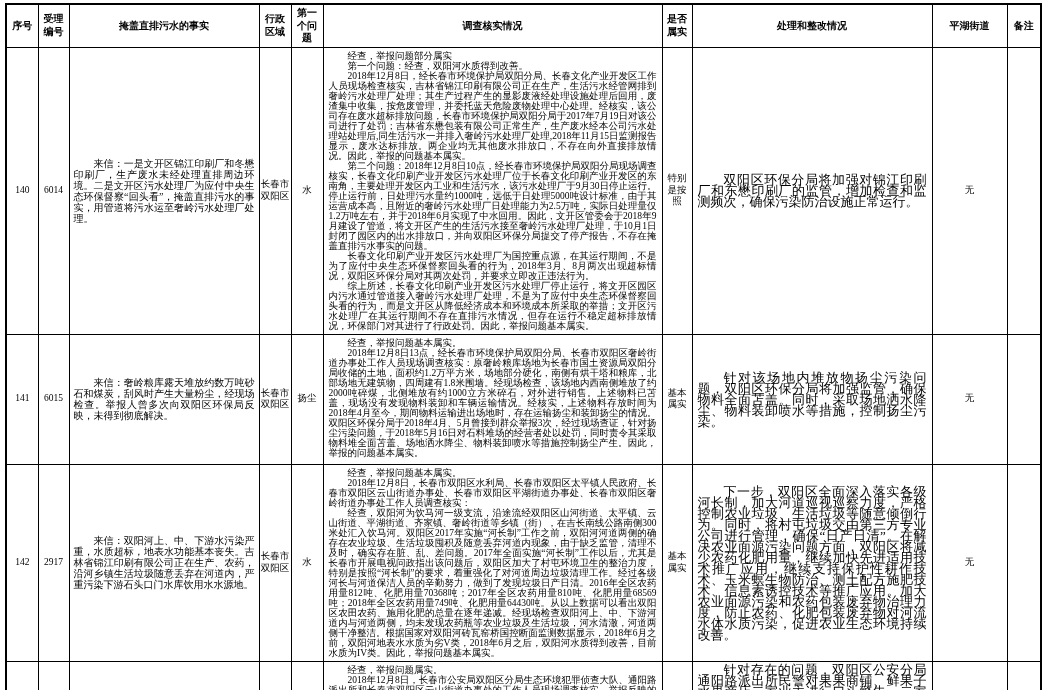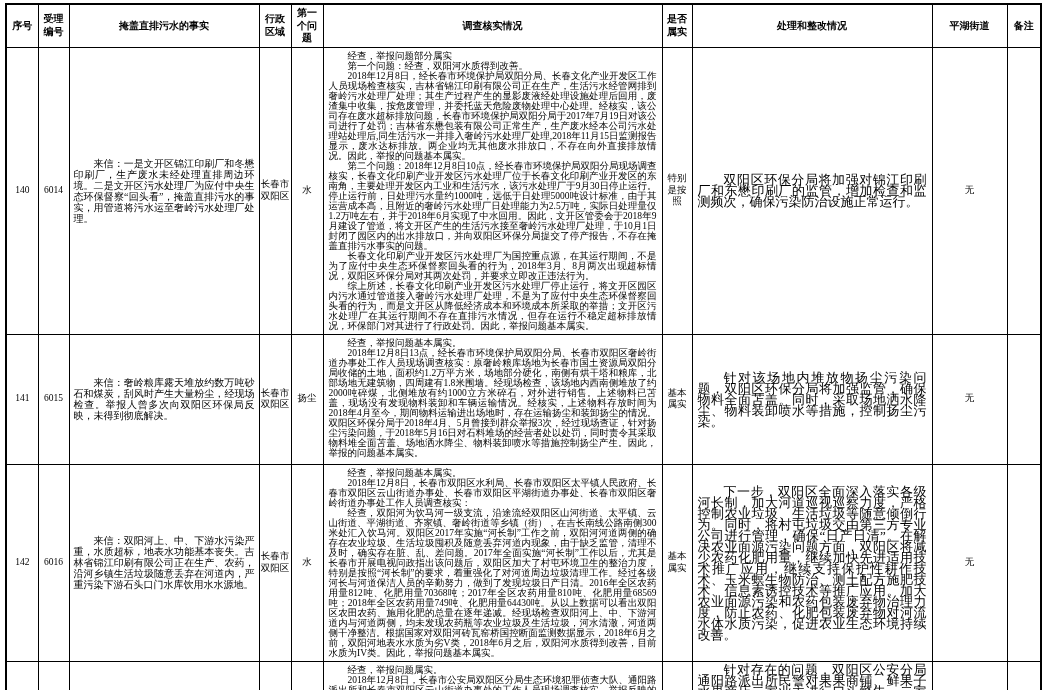--- a/index.html
+++ b/index.html
@@ -91,21 +91,21 @@
           </td>
       <td class="c">基本属实</td>
       <td class="handling">
             <p>针对该场地内堆放物扬尘污染问题，双阳区环保分局将加强监管，确保物料全面苫盖。同时，采取场地洒水降尘、物料装卸喷水等措施，控制扬尘污染。</p>
           </td>
       <td class="c">无</td>
       <td class="c"></td>
     </tr>
     <tr class="r142">
       <td class="c">142</td>
-      <td class="c">6016</td>
+      <td class="c">2917</td>
       <td class="complaint">
             <p>来信：双阳河上、中、下游水污染严重，水质超标，地表水功能基本丧失。吉林省锦江印刷有限公司正在生产、农药，沿河乡镇生活垃圾随意丢弃在河道内，严重污染下游石头口门水库饮用水水源地。</p>
           </td>
       <td class="c">长春市双阳区</td>
       <td class="c">水</td>
       <td class="invest">
             <p>经查，举报问题基本属实。</p>
             <p>2018年12月8日，长春市双阳区水利局、长春市双阳区太平镇人民政府、长春市双阳区云山街道办事处、长春市双阳区平湖街道办事处、长春市双阳区奢岭街道办事处工作人员调查核实：</p>
             <p>经查，双阳河为饮马河一级支流，沿途流经双阳区山河街道、太平镇、云山街道、平湖街道、齐家镇、奢岭街道等乡镇（街），在吉长南线公路南侧300米处汇入饮马河。双阳区2017年实施“河长制”工作之前，双阳河河道两侧的确存在农业垃圾、生活垃圾囤积及随意丢弃河道内现象，由于缺乏监管，清理不及时，确实存在脏、乱、差问题。2017年全面实施“河长制”工作以后，尤其是长春市开展电视问政指出该问题后，双阳区加大了村屯环境卫生的整治力度，特别是按照“河长制”的要求，着重强化了对河道周边垃圾清理工作。经过各级河长与河道保洁人员的辛勤努力，做到了发现垃圾日产日清。2016年全区农药用量812吨、化肥用量70368吨；2017年全区农药用量810吨、化肥用量68569吨；2018年全区农药用量749吨、化肥用量64430吨。从以上数据可以看出双阳区农田农药、施用化肥的总量在逐年递减。经现场检查双阳河上、中、下游河道内与河道两侧，均未发现农药瓶等农业垃圾及生活垃圾，河水清澈，河道两侧干净整洁。根据国家对双阳河砖瓦窑桥国控断面监测数据显示，2018年6月之前，双阳河地表水水质为劣V类，2018年6月之后，双阳河水质得到改善，目前水质为IV类。因此，举报问题基本属实。</p>
           </td>

